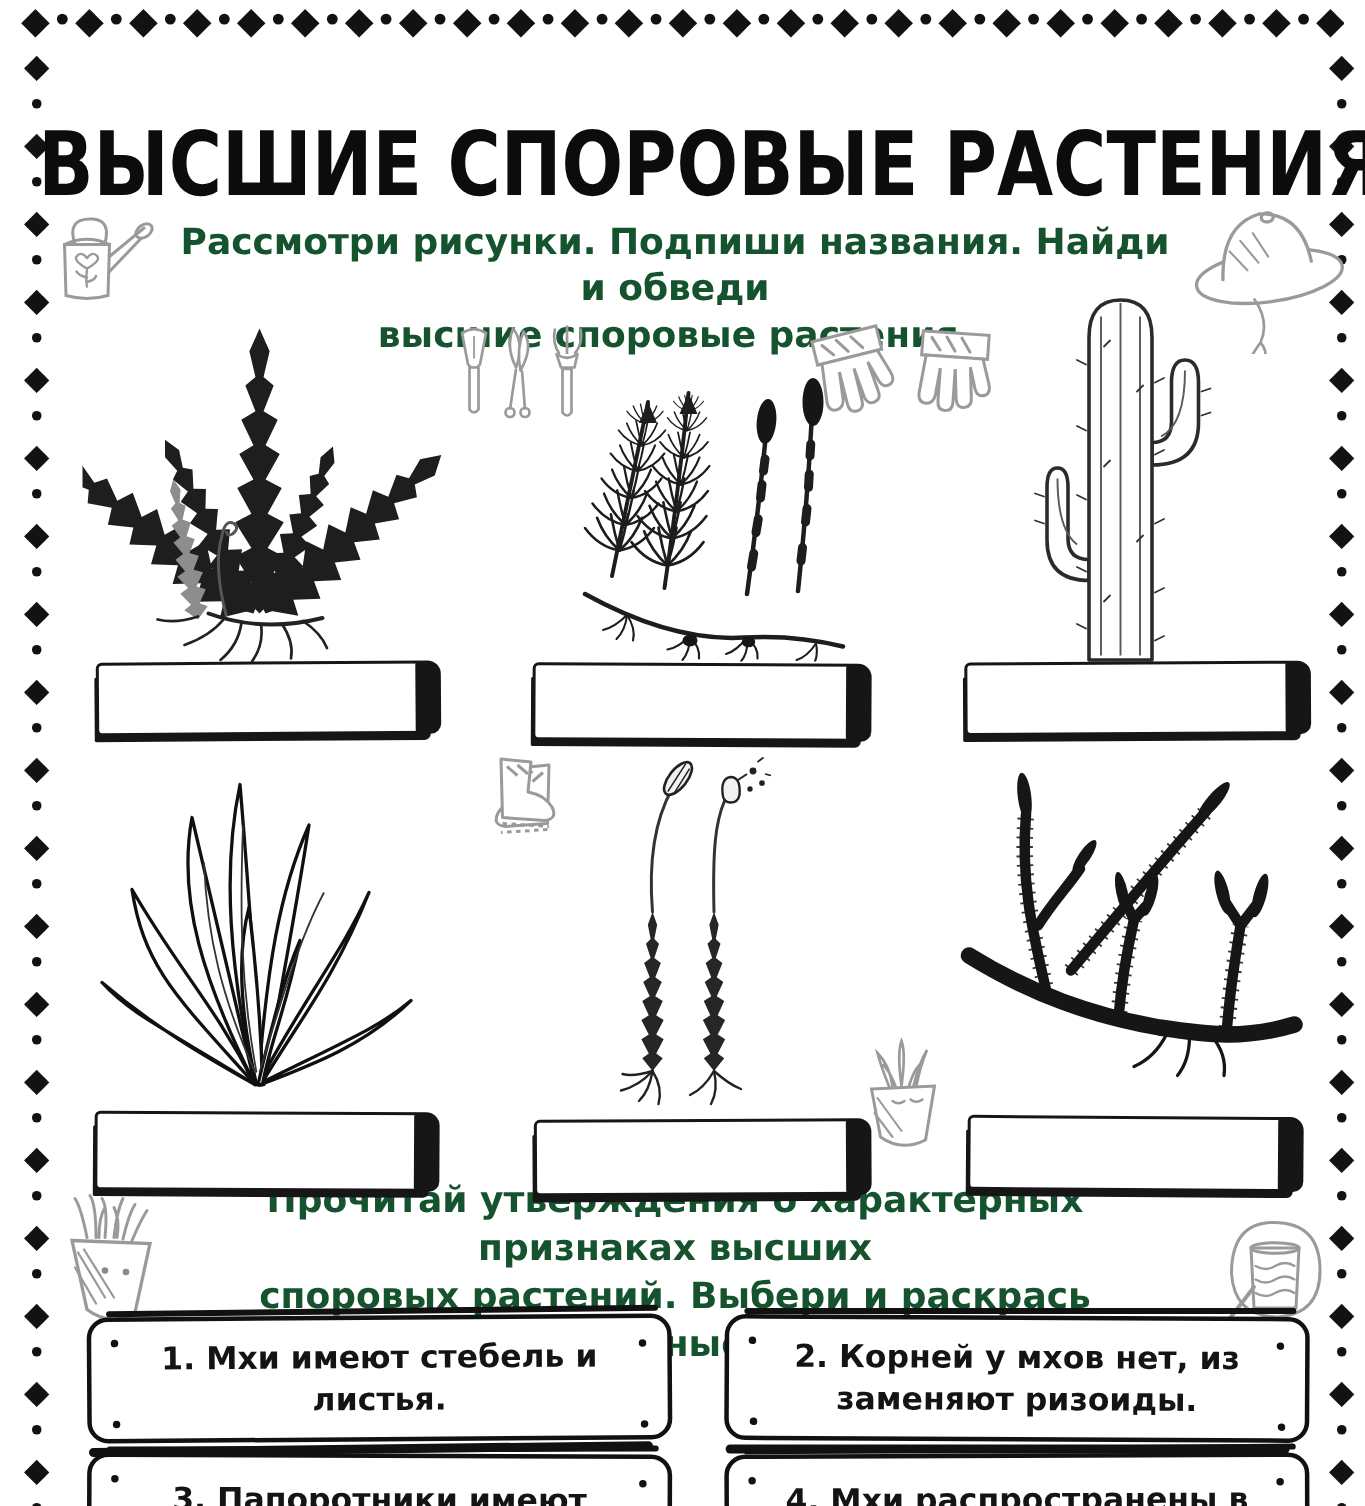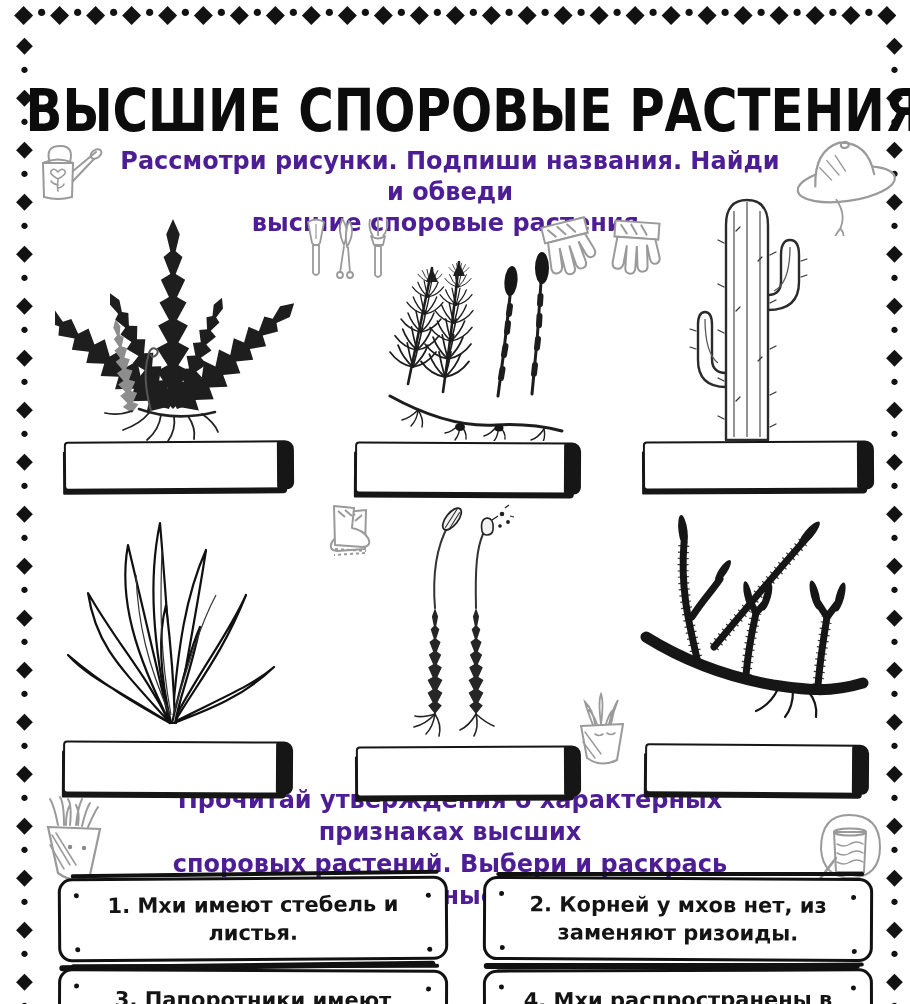--- a/index.html
+++ b/index.html
@@ -13,21 +13,21 @@
               text-orientation:upright;font-size:22px;letter-spacing:1px;}
   .strip-right{right:5px;top:32px;width:30px;height:972px;writing-mode:vertical-rl;
                text-orientation:upright;font-size:22px;letter-spacing:1px;}
   
   .namedate{position:absolute;top:46px;left:52px;right:52px;height:32px;font-size:27px;}
   .nd-label{position:absolute;top:0;font-weight:500;}
   .nd-line{position:absolute;top:26px;border-bottom:3px solid #3a3a3a;height:0;}
   .title{position:absolute;top:76px;left:38px;width:834px;text-align:center;
          font-size:47px;font-weight:bold;letter-spacing:0px;white-space:nowrap;
          transform:scale(1.03,1.26);transform-origin:center top;color:#0c0c0c;}
-  .instr{position:absolute;text-align:center;font-weight:bold;color:#4c1d95;}
+  .instr{position:absolute;text-align:center;font-weight:bold;color:#14532d;}
   .instr1{top:146px;left:115px;width:670px;font-size:24px;line-height:31px;}
   .instr2{top:784px;left:118px;width:664px;font-size:24px;line-height:32px;}
   
   svg.plant,svg.decor-icon{position:absolute;z-index:1;}
   
   .answer-box{position:absolute;z-index:2;background:#fff;border:2.5px solid #161616;
               border-radius:4px 9px 7px 4px;box-shadow:-4px 7px 0 -3px #161616;}
   .answer-box::after{content:"";position:absolute;right:-1px;top:-1px;bottom:-1px;width:16px;
               background:#161616;border-radius:2px 7px 5px 2px;}
   

